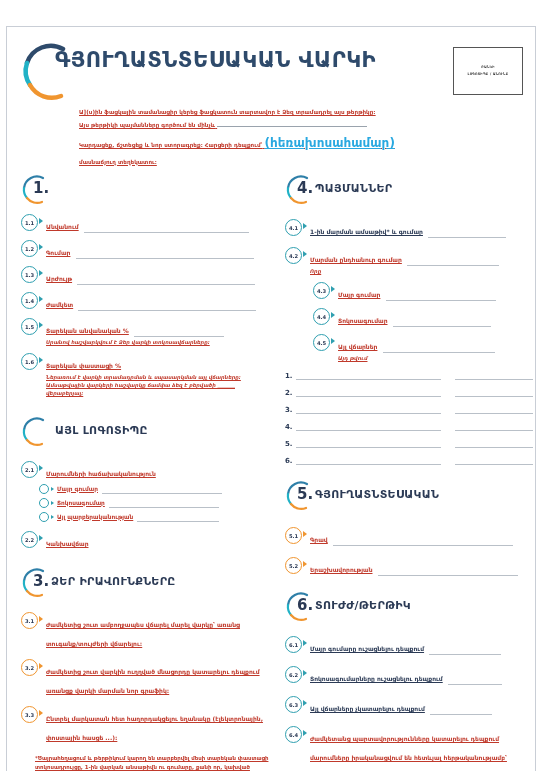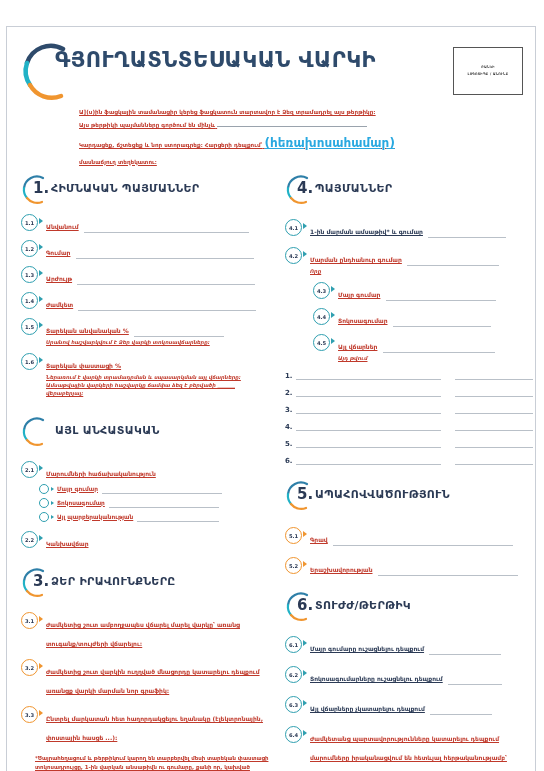--- a/index.html
+++ b/index.html
@@ -157,21 +157,20 @@
     <div class="sec">
       <div class="sec-head">
         <div class="sec-arc">
           <svg width="30" height="30" viewBox="0 0 30 30">
             <path d="M22 3 A13 13 0 0 0 3 13" stroke="#2e7fa8" stroke-width="2.2" fill="none" stroke-linecap="round"></path>
             <path d="M3 13 A13 13 0 0 0 6 23" stroke="#21b2c6" stroke-width="2.2" fill="none" stroke-linecap="round"></path>
             <path d="M6 23 A13 13 0 0 0 21 27" stroke="#f0952f" stroke-width="2.2" fill="none" stroke-linecap="round"></path>
           </svg>
         </div>
         <div class="sec-num">1.</div>
-        <div class="sec-title">ՀԻՄՆԱԿԱՆ ՊԱՅՄԱՆՆԵՐ</div>
       </div>
 
       <div class="item">
         <div class="badge">1.1</div>
         <div class="arrow"></div>
         <div class="item-body">
           <span class="lbl">Անվանում</span>
           <span class="fill" style="width:165px"></span>
         </div>
       </div>
@@ -225,21 +224,21 @@
 
     <div class="sec" style="margin-top:22px">
       <div class="sec-head">
         <div class="sec-arc">
           <svg width="30" height="30" viewBox="0 0 30 30">
             <path d="M22 3 A13 13 0 0 0 3 13" stroke="#2e7fa8" stroke-width="2.2" fill="none" stroke-linecap="round"></path>
             <path d="M3 13 A13 13 0 0 0 6 23" stroke="#21b2c6" stroke-width="2.2" fill="none" stroke-linecap="round"></path>
             <path d="M6 23 A13 13 0 0 0 21 27" stroke="#f0952f" stroke-width="2.2" fill="none" stroke-linecap="round"></path>
           </svg>
         </div>
-        <div class="sec-title indent">ԱՅԼ ԱՆՀԱՏԱԿԱՆ</div>
+        <div class="sec-title indent">ԱՅԼ ԼՈԳՈՏԻՊԸ</div>
       </div>
 
       <div class="item" style="margin-top:12px">
         <div class="badge">2.1</div>
         <div class="arrow"></div>
         <div class="item-body">
           <span class="lbl">Մարումների հաճախականություն</span>
         </div>
       </div>
 
@@ -407,21 +406,21 @@
     <div class="sec" style="margin-top:18px">
       <div class="sec-head">
         <div class="sec-arc">
           <svg width="30" height="30" viewBox="0 0 30 30">
             <path d="M22 3 A13 13 0 0 0 3 13" stroke="#2e7fa8" stroke-width="2.2" fill="none" stroke-linecap="round"></path>
             <path d="M3 13 A13 13 0 0 0 6 23" stroke="#21b2c6" stroke-width="2.2" fill="none" stroke-linecap="round"></path>
             <path d="M6 23 A13 13 0 0 0 21 27" stroke="#f0952f" stroke-width="2.2" fill="none" stroke-linecap="round"></path>
           </svg>
         </div>
         <div class="sec-num">5.</div>
-        <div class="sec-title">ԱՊԱՀՈՎՎԱԾՈՒԹՅՈՒՆ</div>
+        <div class="sec-title">ԳՅՈՒՂԱՏՆՏԵՍԱԿԱՆ</div>
       </div>
 
       <div class="item" style="margin-top:14px">
         <div class="badge orange">5.1</div>
         <div class="arrow orange"></div>
         <div class="item-body">
           <span class="lbl">Գրավ</span>
           <span class="fill" style="width:180px"></span>
         </div>
       </div>

